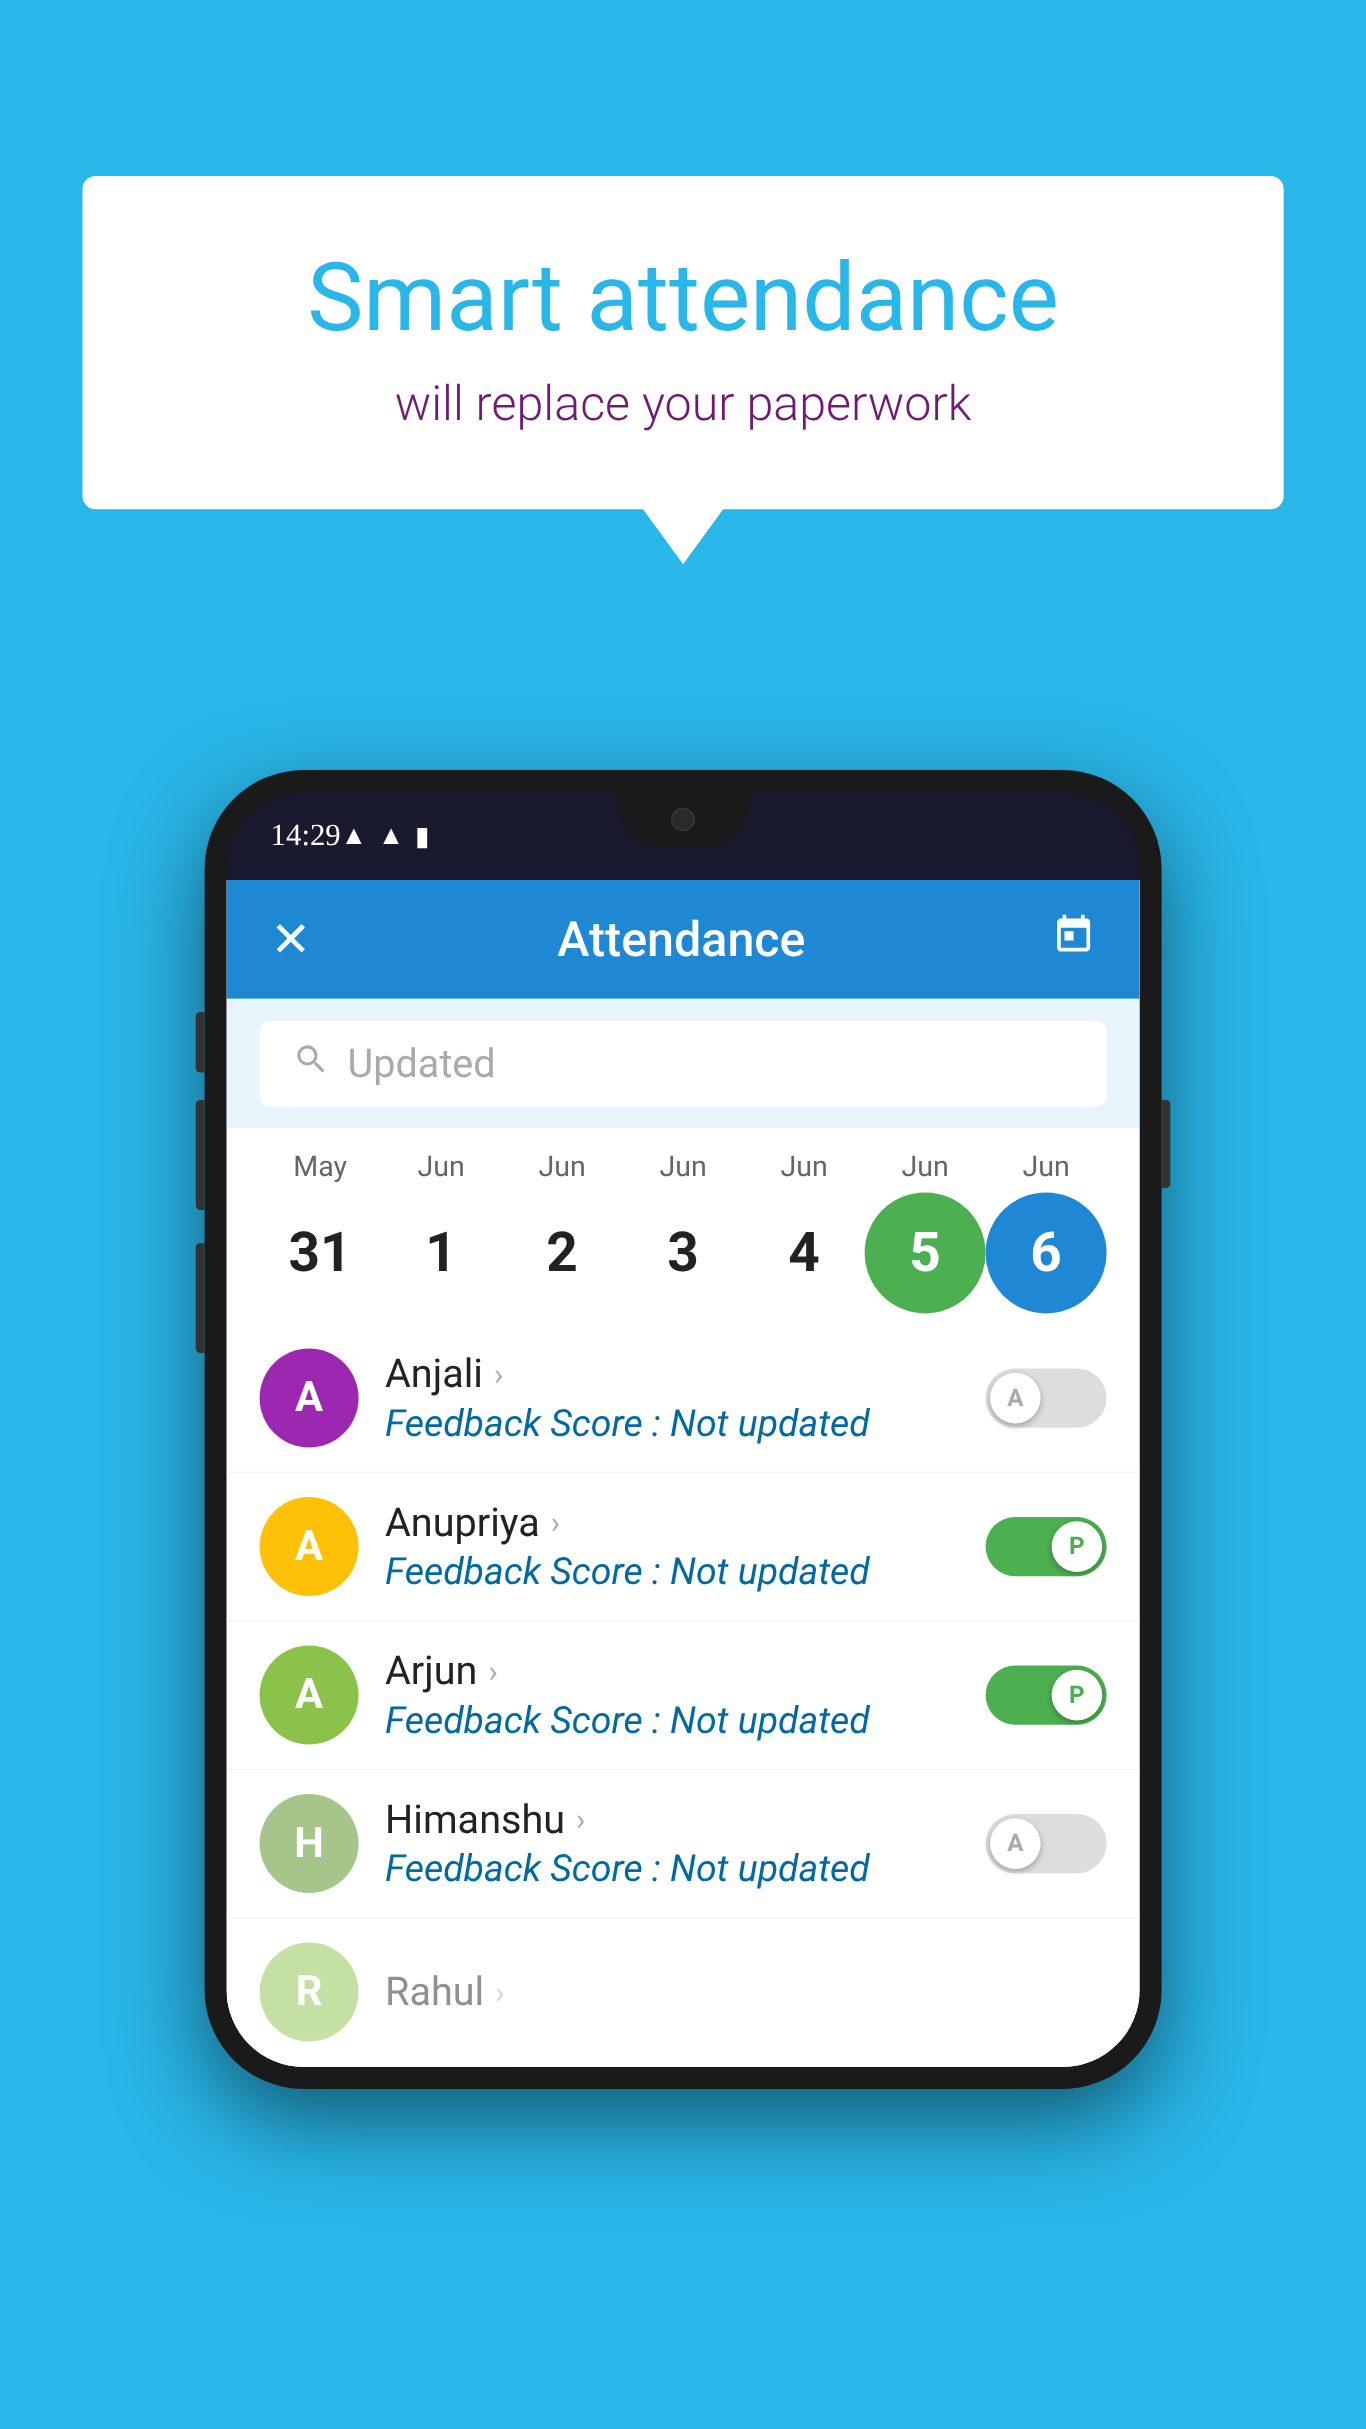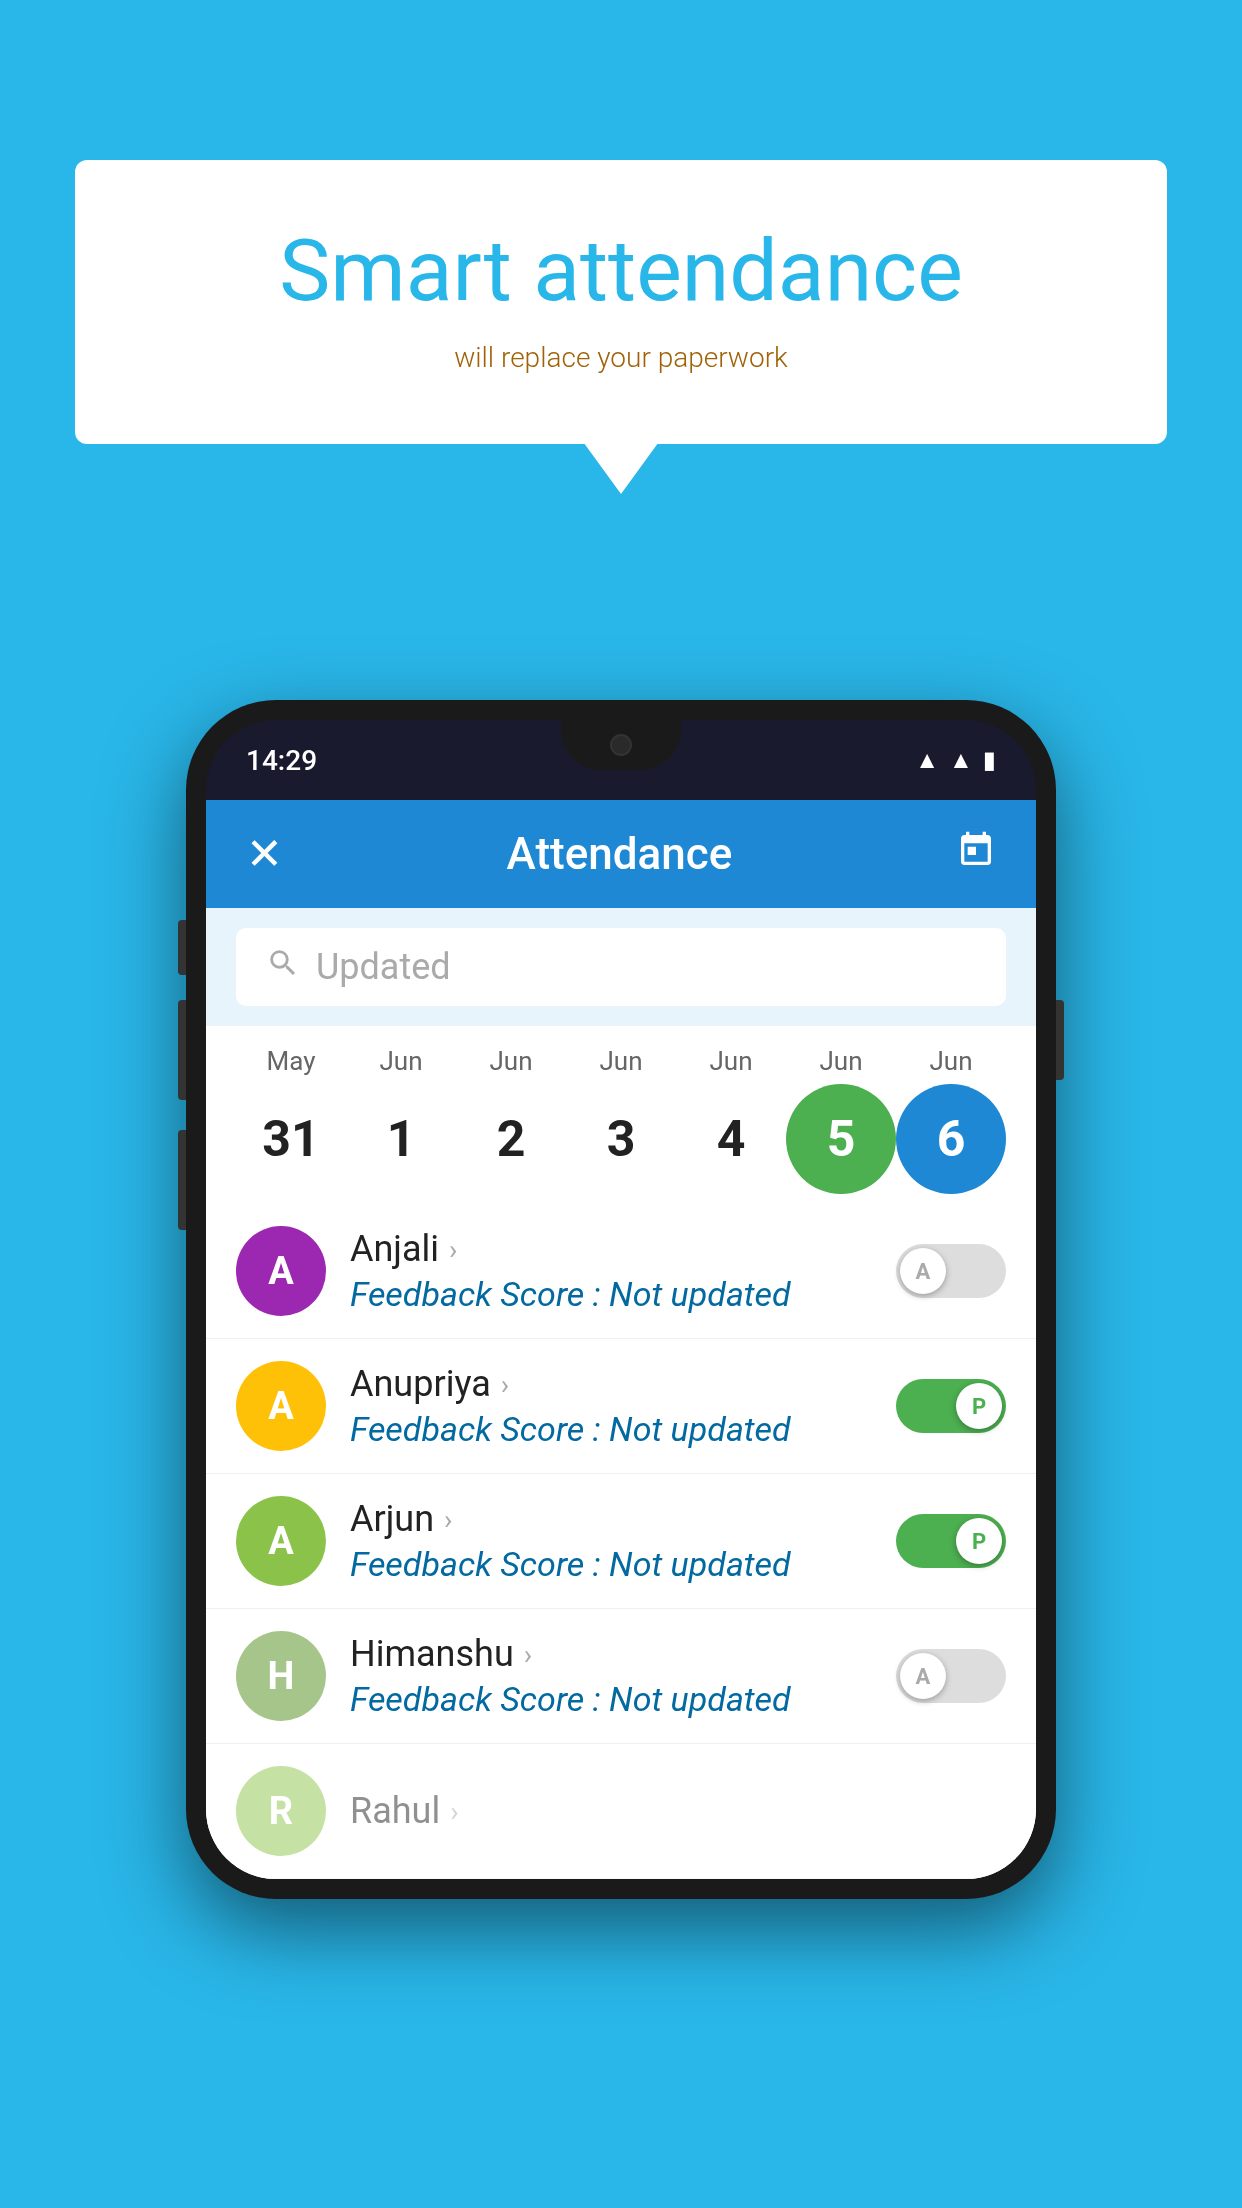--- a/index.html
+++ b/index.html
@@ -43,22 +43,22 @@
     }
 
     .speech-bubble h1 {
       font-size: 86px;
       color: #29b6e8;
       font-weight: 400;
       margin-bottom: 20px;
     }
 
     .speech-bubble p {
-      font-size: 28px;
-      color: #a16207;
+      font-size: 44px;
+      color: #701a75;
       font-weight: 300;
     }
 
     
     .phone-wrapper {
       position: absolute;
       top: 700px;
       left: 50%;
       transform: translateX(-50%);
       width: 870px;
@@ -72,23 +72,23 @@
       box-shadow: 0 30px 80px rgba(0,0,0,0.5);
     }
 
     
     .phone-top-bar {
       background: #1a1a2e;
       height: 80px;
       border-radius: 70px 70px 0 0;
       display: flex;
       align-items: center;
-      justify-content: space-between;
       padding: 0 40px;
       position: relative;
+      font-family: Liberation Serif, serif;
     }
 
     .status-time {
       color: white;
       font-size: 28px;
       font-weight: 500;
     }
 
     .notch {
       position: absolute;

